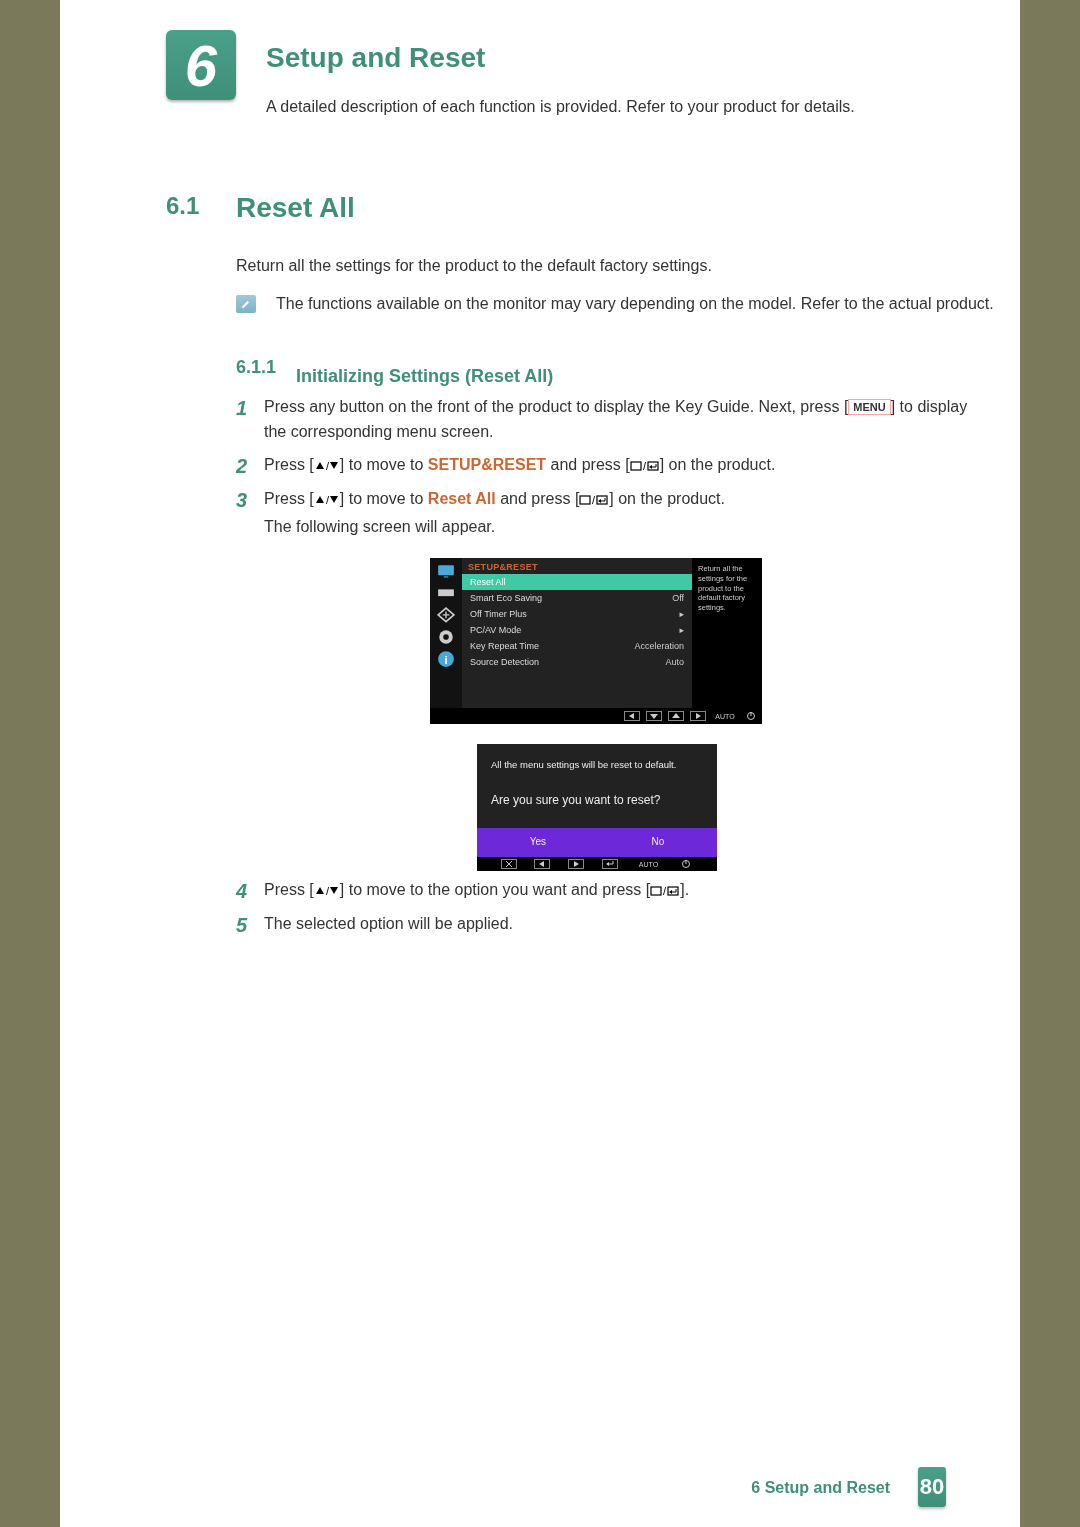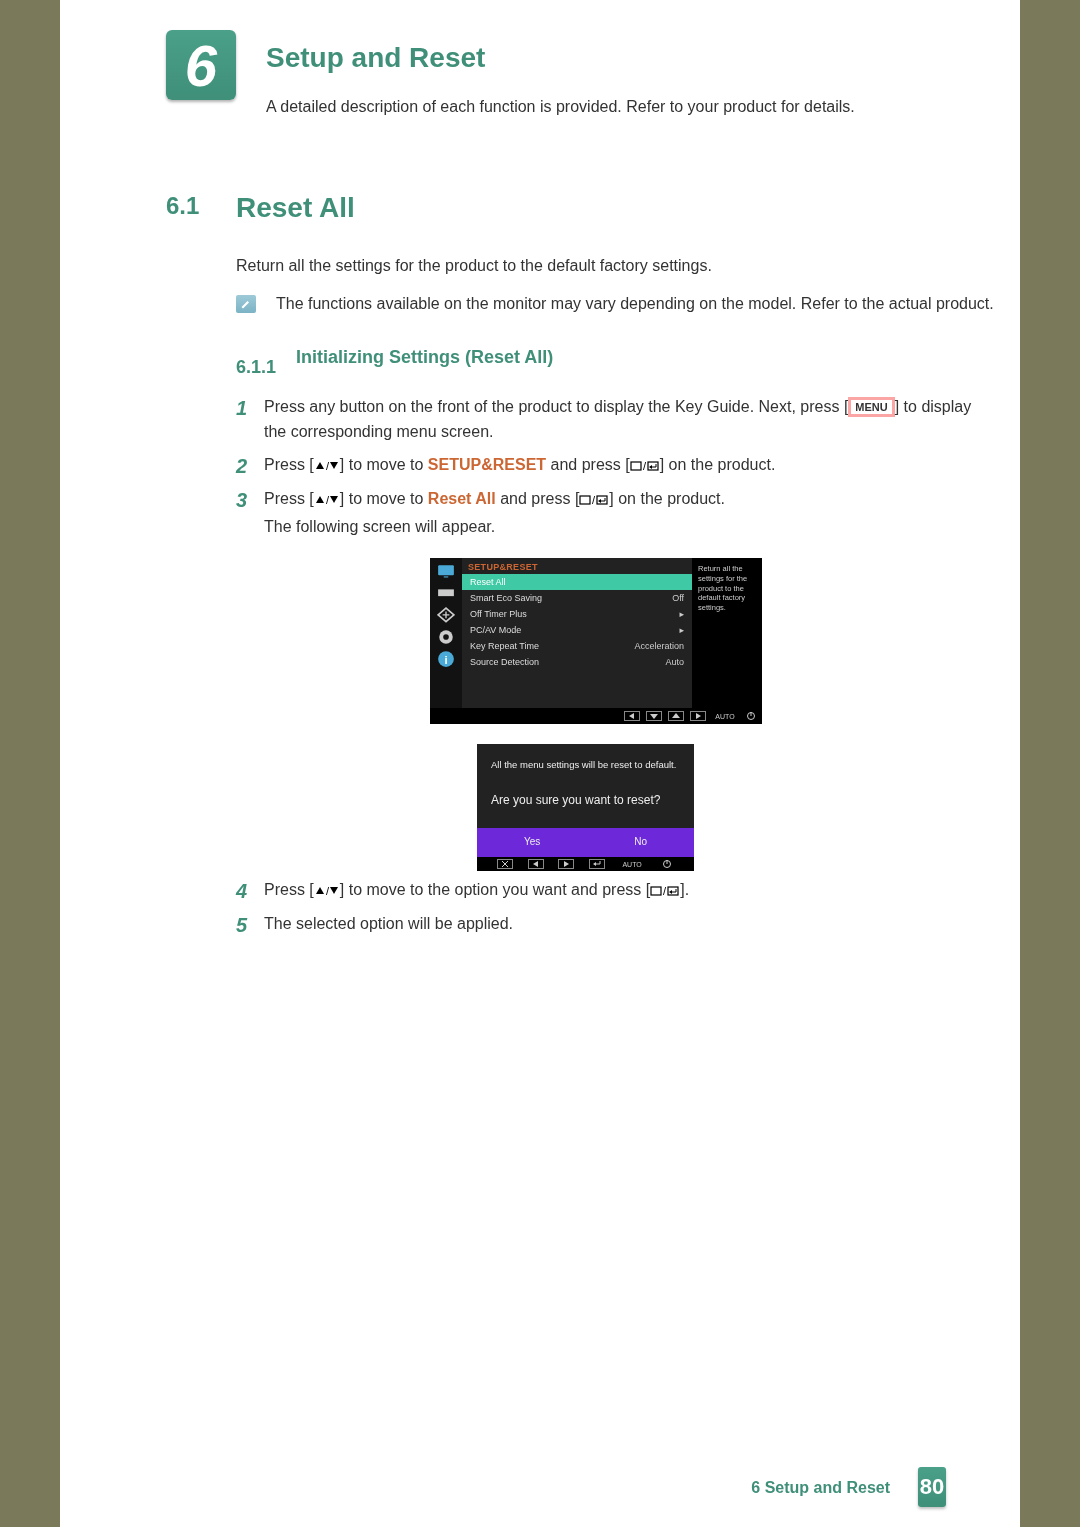--- a/index.html
+++ b/index.html
@@ -102,21 +102,21 @@
     position: absolute;
     left: 176px;
     top: 357px;
     font-size: 18px;
     font-weight: bold;
     color: #3f8f79;
   }
   .subsec-title {
     position: absolute;
     left: 236px;
-    top: 347px;
+    top: 366px;
     font-size: 18px;
     font-weight: bold;
     color: #3f8f79;
   }
   
   .steps { position: absolute; left: 176px; top: 395px; width: 740px; }
   .step-row { display: flex; align-items: flex-start; margin-bottom: 8px; }
   .step-num {
     width: 28px;
     flex-shrink: 0;
@@ -124,21 +124,21 @@
     font-style: italic;
     font-weight: bold;
     color: #3f8f79;
     line-height: 1.3;
   }
   .step-body { font-size: 16px; color: #333; line-height: 1.55; }
   .step-body .hl-setup { color: #cc6633; font-weight: bold; }
   .step-body .hl-reset { color: #cc6633; font-weight: bold; }
   .step-body .menu-key {
     display: inline-block;
-    border: 3px solid #fca5a5;
+    border: 1px solid #fca5a5;
     padding: 0 4px;
     font-size: 11px;
     font-weight: bold;
     vertical-align: 1px;
     line-height: 14px;
   }
   .inline-icon { display: inline-block; vertical-align: -2px; }
   .inline-icon svg { display: block; }
 
   
@@ -211,21 +211,21 @@
     font-size: 7px; color:#ccc;
   }
   .nav-auto { width: 26px; font-size: 7px; color:#ccc; border:none; height:10px; display:flex; align-items:center; justify-content:center;}
   .nav-power { width: 14px; height:14px; color:#ccc; display:flex; align-items:center; justify-content:center; font-size:10px;}
 
   
   .confirm {
     position: absolute;
     left: 417px;
     top: 744px;
-    width: 217px;
+    width: 240px;
   }
   .confirm-body {
     background: #222;
     padding: 14px 14px 8px;
     height: 84px;
   }
   .confirm-text { font-size: 9.5px; color: #eee; line-height: 1.4; }
   .confirm-q { font-size: 12px; color: #eee; margin-top: 22px; }
   .confirm-btns {
     display: flex;

